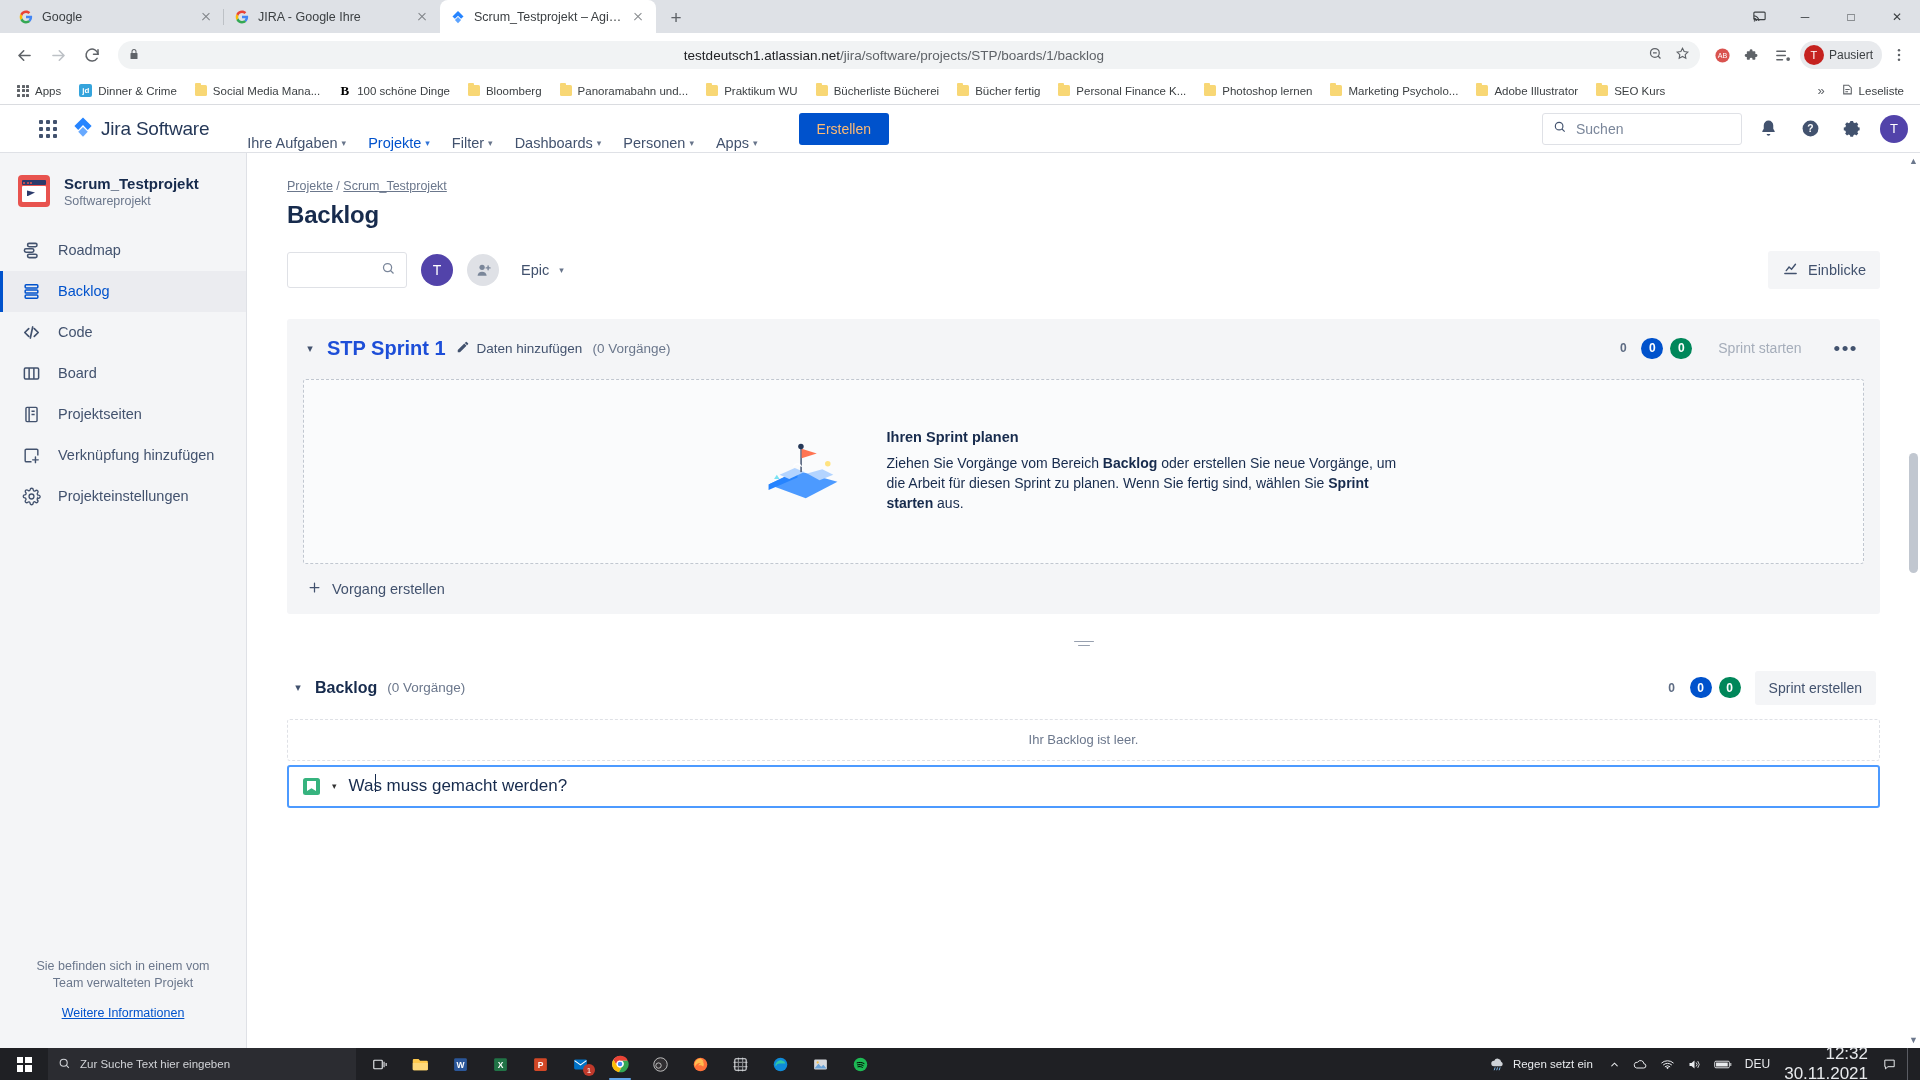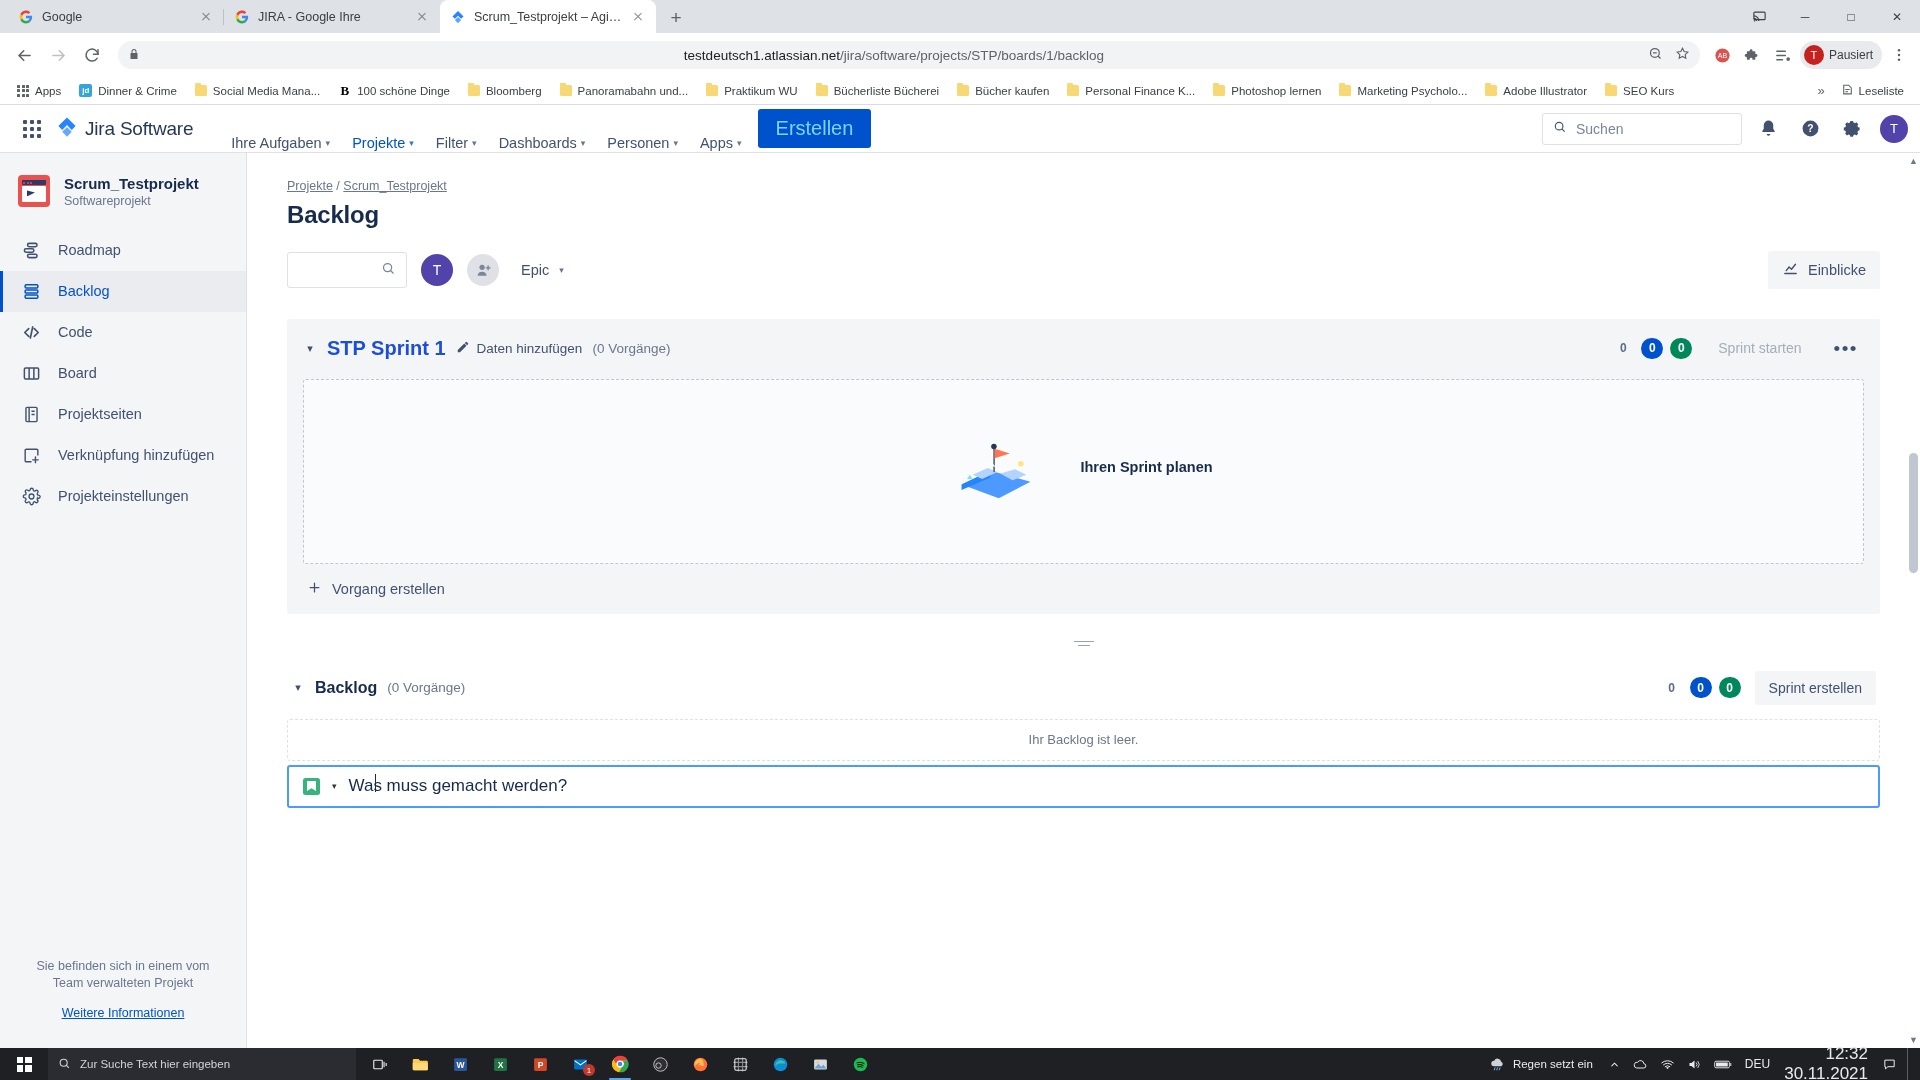--- a/index.html
+++ b/index.html
@@ -88,37 +88,37 @@
           display:flex; align-items:center; justify-content:center; border-radius:2px; }
   .bm-b { width:13px; height:13px; font-family:"Liberation Serif",serif; font-weight:bold; font-size:13px; color:#000;
           display:flex; align-items:center; justify-content:center;}
   .bm-more { margin-left:auto; padding:0 6px; color:#5f6368; font-size:13px;}
   .bm-read { display:flex; align-items:center; gap:5px; padding:3px 6px; }
 
   
   .jira { flex:1; display:flex; flex-direction:column; background:#fff; overflow:hidden; position:relative;}
   .jira-nav {
     height:48px; border-bottom:1px solid #dfe1e6; display:flex; align-items:center;
-    padding:0 12px 0 16px; gap:0; background:#fff; flex:none;
+    padding:0 12px 0 32px; gap:0; background:#fff; flex:none;
   }
   .appswitch { width:32px; height:32px; display:grid; grid-template-columns:repeat(3,4px); grid-template-rows:repeat(3,4px);
                gap:3px; align-content:center; justify-content:center; margin-right:8px;}
   .appswitch i { background:#42526e; border-radius:1px; display:block; }
   .jira-logo { display:flex; align-items:center; gap:7px; margin-right:28px; }
   .jira-logo .txt { font-size:19px; color:#253858; letter-spacing:-.2px; }
   .nav-items { display:flex; align-items:center; gap:2px; }
   .nav-item {
     display:flex; align-items:center; gap:4px; padding:7px 10px; border-radius:3px;
     font-size:14.5px; color:#42526e; white-space:nowrap;margin-top:28px;
   }
   .nav-item.active { color:#0052cc; }
   .caret { font-size:9px; opacity:.8; }
   .btn-create {
-    background:#0052cc; color:#7dd3fc; font-size:20px; font-weight:500;
-    padding:8px 18px; border-radius:3px; margin-left:4px;
+    background:#0052cc; color:#fdba74; font-size:14px; font-weight:500;
+    padding:8px 18px; border-radius:3px; margin-left:29px;
   }
   .nav-right { margin-left:auto; display:flex; align-items:center; gap:4px; }
   .jsearch {
     width:200px; height:32px; border:1px solid #dfe1e6; border-radius:3px;
     display:flex; align-items:center; gap:9px; padding:0 10px; color:#7a869a; font-size:14px;
   }
   .nav-icon { width:32px; height:32px; display:flex; align-items:center; justify-content:center; color:#42526e; margin-left:6px;}
   .nav-avatar { width:28px; height:28px; border-radius:50%; background:#5243aa; color:#fff;
                 font-size:13px; display:flex; align-items:center; justify-content:center; margin-left:8px;}
 
@@ -427,21 +427,21 @@
     <div class="bm">
       <span class="bm-folder"></span>
       <span>Praktikum WU</span>
     </div>
     <div class="bm">
       <span class="bm-folder"></span>
       <span>Bücherliste Bücherei</span>
     </div>
     <div class="bm">
       <span class="bm-folder"></span>
-      <span>Bücher kaufen</span>
+      <span>Bücher fertig</span>
     </div>
     <div class="bm">
       <span class="bm-folder"></span>
       <span>Personal Finance K...</span>
     </div>
     <div class="bm">
       <span class="bm-folder"></span>
       <span>Photoshop lernen</span>
     </div>
     <div class="bm">
@@ -724,20 +724,21 @@
                   <rect x="56" y="14" width="2.5" height="34" fill="#5e6c84"></rect>
                   <path d="M58 14 L80 21 L58 28 Z" fill="#ff7452"></path>
                   <circle cx="57" cy="11" r="4" fill="#253858"></circle>
                   <path d="M46 40 q6 -8 12 0" stroke="#fff" stroke-width="2" fill="none"></path>
                   <circle cx="96" cy="36" r="4" fill="#ffe380"></circle>
                   <path d="M18 58 l4 -6 4 6z" fill="#79e2f2"></path>
                 </svg>
               </div>
               <div class="dz-text">
                 <div class="dz-title">Ihren Sprint planen</div>
+                <div class="dz-desc"><span>Ziehen Sie Vorgänge vom Bereich </span><b>Backlog</b><span> oder erstellen Sie neue Vorgänge, um die Arbeit für diesen Sprint zu planen. Wenn Sie fertig sind, wählen Sie </span><b>Sprint starten</b><span> aus.</span></div>
               </div>
             </div>
 
             <div class="create-row">
               <span>
                 <svg width="15" height="15" viewBox="0 0 24 24" fill="none" stroke="#42526e" stroke-width="2" stroke-linecap="round">
                     <path d="M12 5v14M5 12h14"></path>
                   </svg>
               </span>
               <span>Vorgang erstellen</span>

